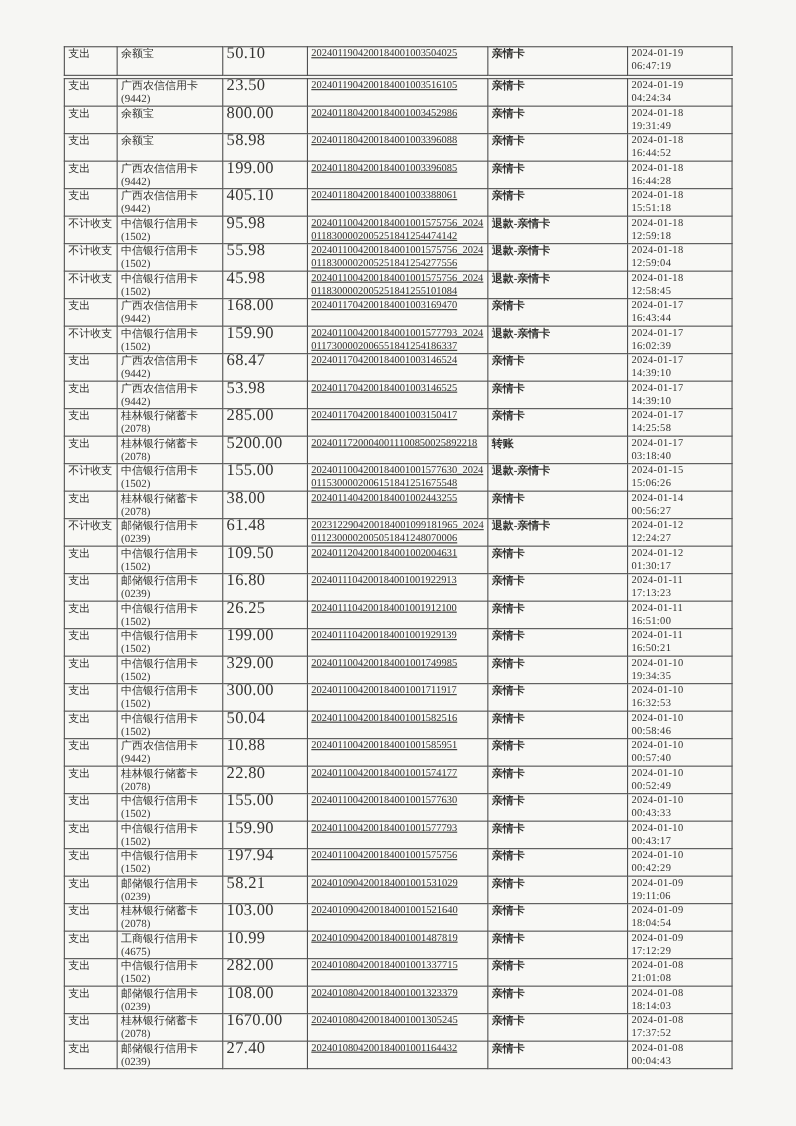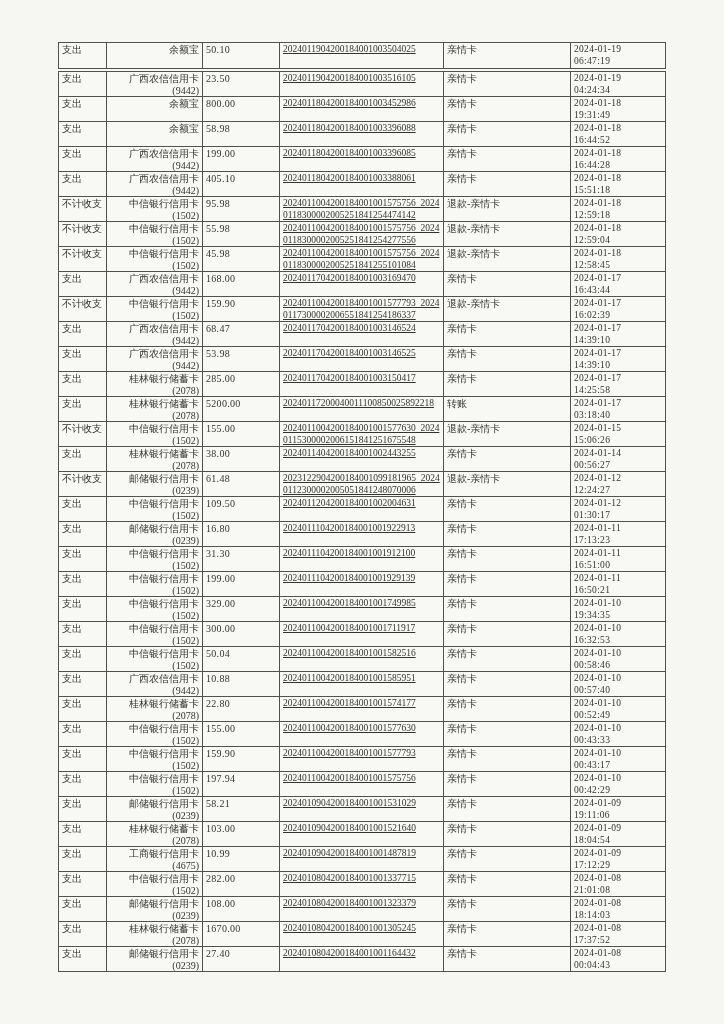--- a/index.html
+++ b/index.html
@@ -31,24 +31,24 @@
     border: 1px solid #515151;
     vertical-align: top;
     padding: 1px 3px 0 3px;
     overflow: hidden;
     line-height: 11.5px;
     font-size: 10px;
   }
   tr { height: 24px; padding-left: 20px; }
   table.first tr { height: 26px; }
   .c-type   { width: 48px; }
-  .c-account{ width: 96px; text-align: right; }
-  .c-amount { width: 77px; font-size: 10px; letter-spacing: 0.3px; margin-top: 17px; }
+  .c-account{ width: 96px; }
+  .c-amount { width: 77px; font-size: 15px; letter-spacing: 0.3px; margin-top: 17px; }
   .c-txn    { width: 164px; font-size: 9.5px; word-break: break-all; letter-spacing: 0; text-decoration: underline; }
-  .c-method { width: 127px; }
+  .c-method { width: 127px; font-weight: bold; }
   .c-date   { width: 95px; font-size: 9.5px; letter-spacing: 0.3px; margin-top: 32px; }
   .acct-sub:empty { display: none; }
 </style>
 </head>
 <body>
 
 <div class="page">
 
   <table class="txn-table first">
     <colgroup>
@@ -373,21 +373,21 @@
             <div>17:13:23</div>
           </td>
         </tr>
 
         <tr>
           <td class="c-type">支出</td>
           <td class="c-account">
             <div class="acct-name">中信银行信用卡</div>
             <div class="acct-sub">(1502)</div>
           </td>
-          <td class="c-amount">31.30</td>
+          <td class="c-amount">26.25</td>
           <td class="c-txn">2024011104200184001001912100</td>
           <td class="c-method">亲情卡</td>
           <td class="c-date">
             <div>2024-01-11</div>
             <div>16:51:00</div>
           </td>
         </tr>
 
         <tr>
           <td class="c-type">支出</td>

